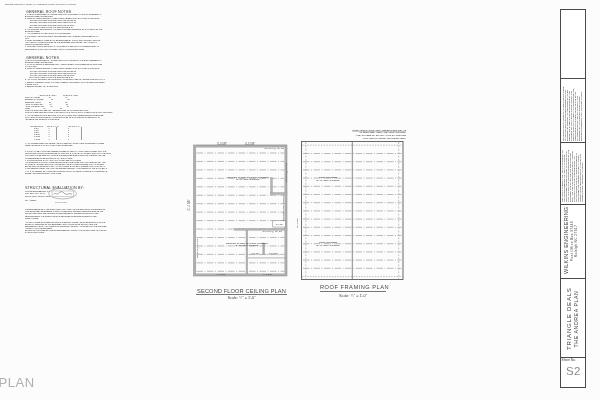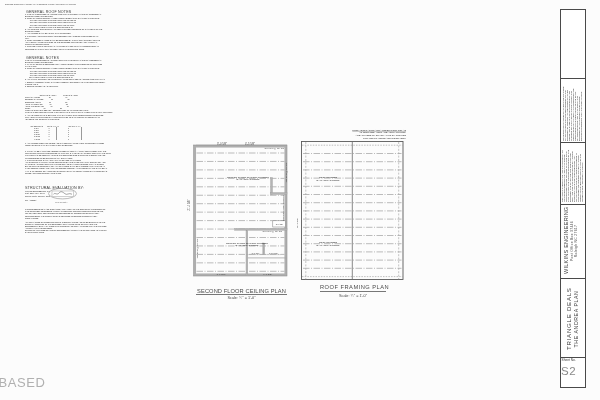--- a/index.html
+++ b/index.html
@@ -293,15 +293,15 @@
 <div class="abs vtext" style="left:569.8px;top:270px;width:58px;height:5px;font-size:3.4px;color:#464646;letter-spacing:0.3px;text-align:center;">Post Office Box 37446</div>
 
 <div class="abs vtext" style="left:574px;top:270px;width:58px;height:5px;font-size:3.4px;color:#464646;letter-spacing:0.3px;text-align:center;">Raleigh  NC  27617</div>
 
 <div class="abs vtext" style="left:565.2px;top:349.5px;width:62px;height:7.5px;font-size:6.1px;color:#4a4a4a;letter-spacing:0.75px;text-align:center;">TRIANGLE DEALS</div>
 
 <div class="abs vtext" style="left:573.2px;top:349.5px;width:62px;height:6.5px;font-size:5.2px;color:#4a4a4a;letter-spacing:0.6px;text-align:center;">THE ANDREA PLAN</div>
 
 <div class="abs" style="left:561.5px;top:357.5px;font-size:3.2px;color:#3b3b3b;">Sheet  No.</div>
 
-<div class="abs" style="left:561px;top:364.5px;width:20px;text-align:left;font-size:11.5px;color:#8a8a8a;letter-spacing:0.5px;transform:translateZ(0);">S2</div>
-
-<div class="abs" style="left:-1.5px;top:374.8px;font-size:13px;color:#b0b0b0;letter-spacing:0.6px;transform:translateZ(0);">BASED</div>
+<div class="abs" style="left:561px;top:364.5px;width:20px;text-align:right;font-size:11.5px;color:#8a8a8a;letter-spacing:0.5px;transform:translateZ(0);">S2</div>
+
+<div class="abs" style="left:-1.5px;top:374.8px;font-size:13px;color:#b0b0b0;letter-spacing:0.6px;transform:translateZ(0);">PLAN</div>
 
 </body></html>

